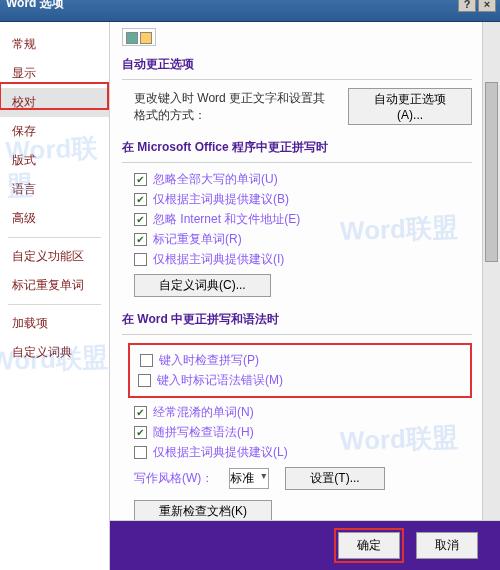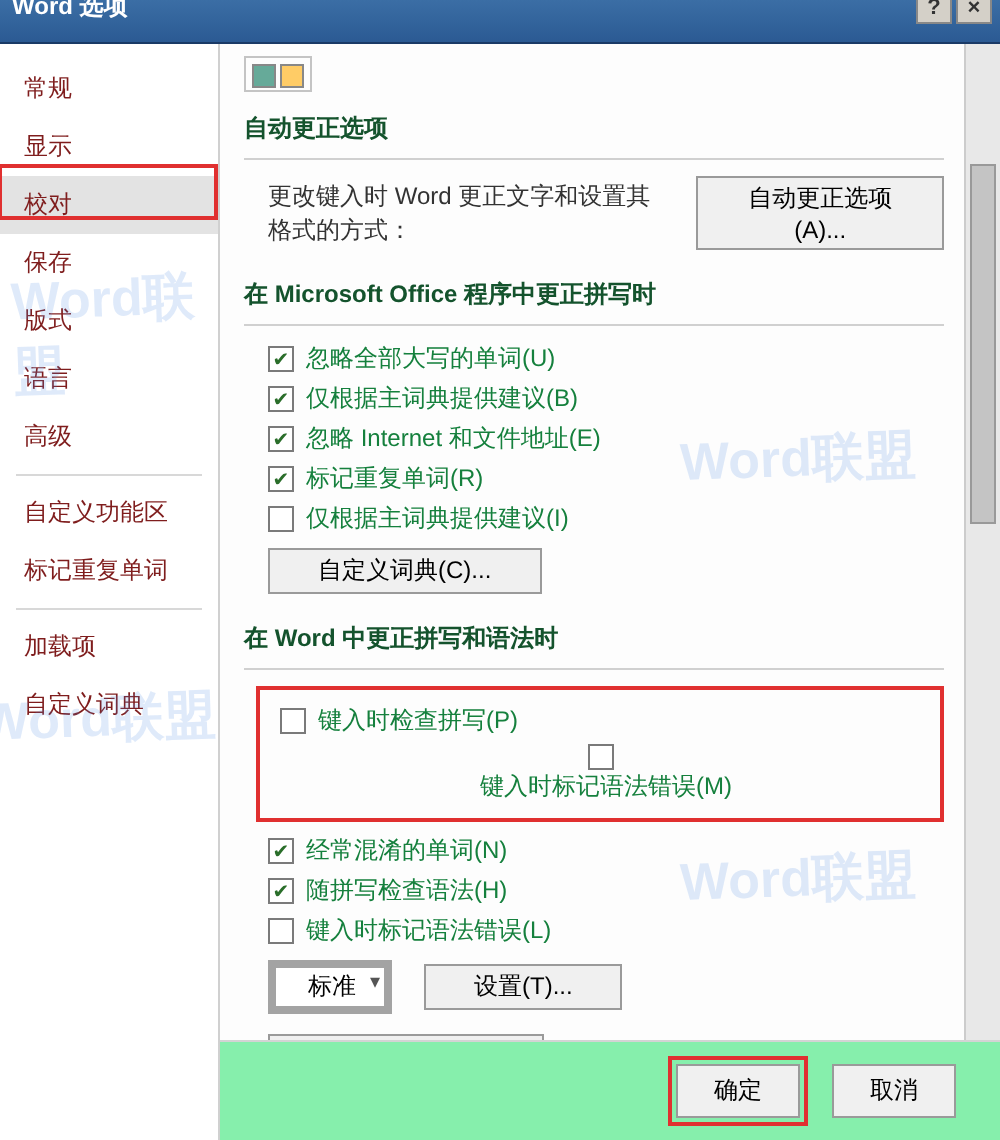--- a/index.html
+++ b/index.html
@@ -12,31 +12,31 @@
   .sidebar .sep { border-top: 1px solid #d8d8d8; margin: 4px 8px; }
   .nav-item { padding: 6px 12px; color: #7f1d1d; cursor: default; }
   .nav-item.active { background: #e3e3e3; }
   .nav-highlight { border: 2px solid #e03030; position: absolute; width: 110px; left: -1px; }
   .main { flex: 1; position: relative; background: #fdfdfd; }
   .scroll { position: absolute; top: 0; bottom: 50px; left: 0; right: 18px; overflow: hidden; padding: 6px 10px 0 12px; }
   .vscroll { position: absolute; top: 0; bottom: 50px; right: 0; width: 18px; background: #e8e8e8; border-left: 1px solid #ccc; }
   .vscroll .thumb { position: absolute; left: 2px; right: 2px; top: 60px; height: 180px; background: #c4c4c4; border: 1px solid #999; }
   .iconrow { border: 1px solid #c4c4c4; display: inline-block; padding: 1px 2px; margin-bottom: 6px; }
   .iconrow span { display:inline-block; width:12px; height:12px; border:1px solid #888; margin:0 1px; vertical-align:middle; }
-  .section-head { color: #14532d; font-weight: bold; padding: 4px 0 6px 0; border-bottom: 1px solid #d0d0d0; margin-bottom: 8px; }
+  .section-head { color: #4c1d95; font-weight: bold; padding: 4px 0 6px 0; border-bottom: 1px solid #d0d0d0; margin-bottom: 8px; }
   .row { margin: 3px 0 3px 12px; display: flex; align-items: center; }
   .cb { width: 13px; height: 13px; border: 1px solid #7a7a7a; background: #fff; margin-right: 6px; display: inline-flex; align-items: center; justify-content: center; font-size: 10px; color: #2a6e2a; }
   .cb.checked::after { content: "✔"; }
-  .lbl { color: #15803d; }
+  .lbl { color: #8b5cf6; }
   .btn { background: #f0f0f0; border: 1px solid #9a9a9a; padding: 2px 24px; cursor: default; }
   .inline-row { margin: 6px 0 10px 12px; display:flex; align-items:center; gap:16px; }
-  .select { background:#fff; border:4px solid #a3a3a3; padding:1px 14px 1px 16px; position:relative; display:inline-block; }
+  .select { background:#fff; border:1px solid #a3a3a3; padding:1px 14px 1px 0; position:relative; display:inline-block; }
   .select::after { content:"▾"; position:absolute; right:2px; top:1px; font-size:10px; color:#555; }
   .redbox { border: 2px solid #e03030; }
-  .footer { position: absolute; bottom: 0; left: 0; right: 0; height: 50px; border-top: 1px solid #d4d4d4; background: #86efac; display: flex; align-items: center; justify-content: flex-end; padding-right: 22px; gap: 12px; }
+  .footer { position: absolute; bottom: 0; left: 0; right: 0; height: 50px; border-top: 1px solid #d4d4d4; background: #4c1d95; display: flex; align-items: center; justify-content: flex-end; padding-right: 22px; gap: 12px; }
   .footer .btn { padding: 4px 18px; }
   .watermark { position:absolute; color:rgba(80,140,230,0.18); font-size:26px; font-weight:bold; pointer-events:none; transform:rotate(-2deg); }
   .line { color:#333; }
 </style>
 </head>
 <body>
 
 <div class="titlebar">
   <span class="title">Word 选项</span>
   <div class="tb-btn">?</div>
@@ -97,38 +97,39 @@
       <div class="inline-row">
           <button class="btn">自定义词典(C)...</button>
         </div>
 
       <div class="section-head">在 Word 中更正拼写和语法时</div>
       <div class="redbox" style="padding:4px 2px; margin:0 0 6px 6px;">
         <div class="row" style="margin-left:8px;">
             <span class="cb"></span>
             <span class="lbl">键入时检查拼写(P)</span>
           </div>
-        <div class="row" style="margin-left:6px;flex-direction:column;">
+        <div class="row" style="margin-left:6px;">
             <span class="cb"></span>
             <span class="lbl">键入时标记语法错误(M)</span>
           </div>
       </div>
       <div class="row">
           <span class="cb checked"></span>
           <span class="lbl">经常混淆的单词(N)</span>
         </div>
       <div class="row">
           <span class="cb checked"></span>
           <span class="lbl">随拼写检查语法(H)</span>
         </div>
       <div class="row">
           <span class="cb"></span>
-          <span class="lbl">键入时标记语法错误(L)</span>
+          <span class="lbl">仅根据主词典提供建议(L)</span>
         </div>
       <div class="inline-row">
+        <span class="lbl">写作风格(W)：</span>
         <span class="select"><span>标准</span></span>
         <button class="btn">设置(T)...</button>
       </div>
       <div class="inline-row">
           <button class="btn">重新检查文档(K)</button>
         </div>
 
       
       
       <div class="watermark" style="top:400px; left:230px;">Word联盟</div>

